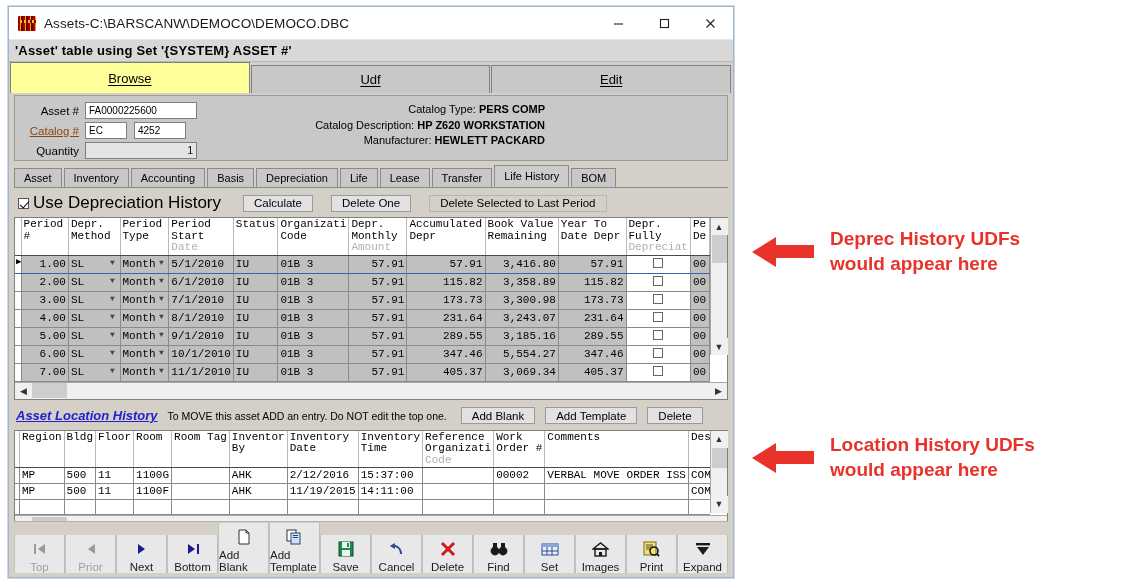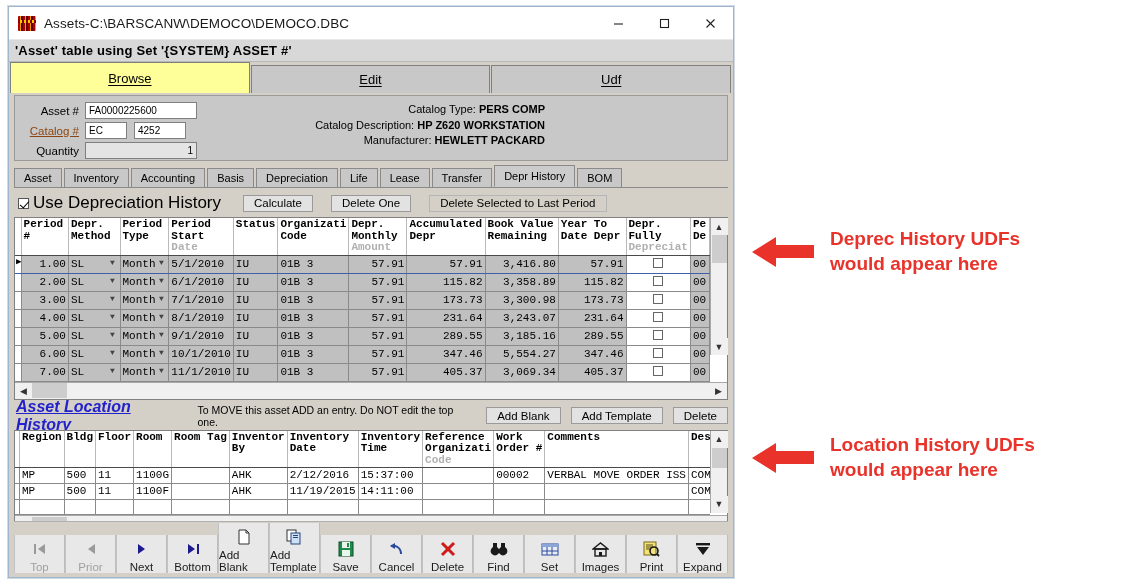--- a/index.html
+++ b/index.html
@@ -153,21 +153,21 @@
   }
   .grid-scrollrow { display: flex; }
   .grid-clip { flex: 1; overflow: hidden; }
   table.grid {
     border-collapse: collapse;
     font-family: "Liberation Mono", monospace;
     font-size: 11px; color: #000;
     table-layout: fixed;
   }
   table.grid th {
-    background: #ffffff; font-weight: bold; text-align: left;
+    background: #ffffff; font-weight: normal; text-align: left;
     vertical-align: top; padding: 1px 2px;
     border-right: 1px solid #b9b9b9;
     border-bottom: 1px solid #4a4a4a;
     height: 32px; line-height: 11.5px;
     overflow: hidden; white-space: nowrap;
   }
   table.grid th .l3 { color: #b0b0b0; }
   table.grid td {
     border-right: 1px solid #8a8a8a;
     border-bottom: 1px solid #8a8a8a;
@@ -217,21 +217,21 @@
   }
   .hs-thumb { height: 15px; width: 35px; background: #cdcdcd; }
   .hs-track { flex: 1; }
 
   
   .loc-bar {
     margin: 6px 5px 0 5px; height: 20px;
     display: flex; align-items: center;
   }
   .loc-title {
-    font-size: 16px; font-weight: bold; font-style: italic;
+    font-size: 13px; font-weight: bold; font-style: italic;
     color: #2222cc; text-decoration: underline; margin-left: 2px;
   }
   .loc-note { font-size: 10.5px; color: #000; margin-left: 10px; }
 
   
   .toolbar {
     position: absolute; left: 5px; right: 5px; bottom: 4px;
     height: 52px; background: #d4d0c8;
     border-top: 1px solid #b0b0b0;
     display: flex; align-items: flex-end;
@@ -296,24 +296,24 @@
       </div>
     </div>
 
     <div class="subtitle-bar">'Asset' table using Set '{SYSTEM} ASSET #'</div>
 
     <div class="bigtabs">
       <div class="bigtab active">
         <span><u>Browse</u></span>
       </div>
       <div class="bigtab">
+        <span><u>Udf</u></span>
+      </div>
+      <div class="bigtab">
         <span><u>Edit</u></span>
-      </div>
-      <div class="bigtab">
-        <span><u>Udf</u></span>
       </div>
     </div>
 
     <div class="hdr-panel">
       <div class="hdr-left">
         <div class="fld-row">
           <div class="fld-label">Asset #</div>
           <input class="fld-input w-asset" readonly="" value="FA0000225600" style="">
         </div>
         <div class="fld-row">
@@ -361,21 +361,21 @@
         <div class="subtab">
           <span>Life</span>
         </div>
         <div class="subtab">
           <span>Lease</span>
         </div>
         <div class="subtab">
           <span>Transfer</span>
         </div>
         <div class="subtab active">
-          <span>Depr History</span>
+          <span>Life History</span>
         </div>
         <div class="subtab">
           <span>BOM</span>
         </div>
       </div>
 
     <div class="actionrow">
       <div class="chk-wrap">
         <div class="chkbox"></div>
         <div class="chk-label">Use Depreciation History</div>

